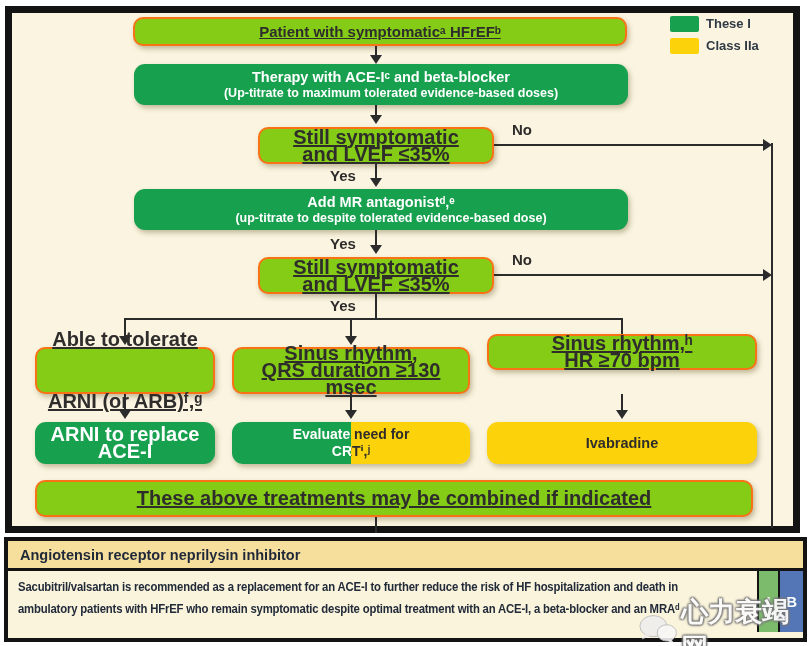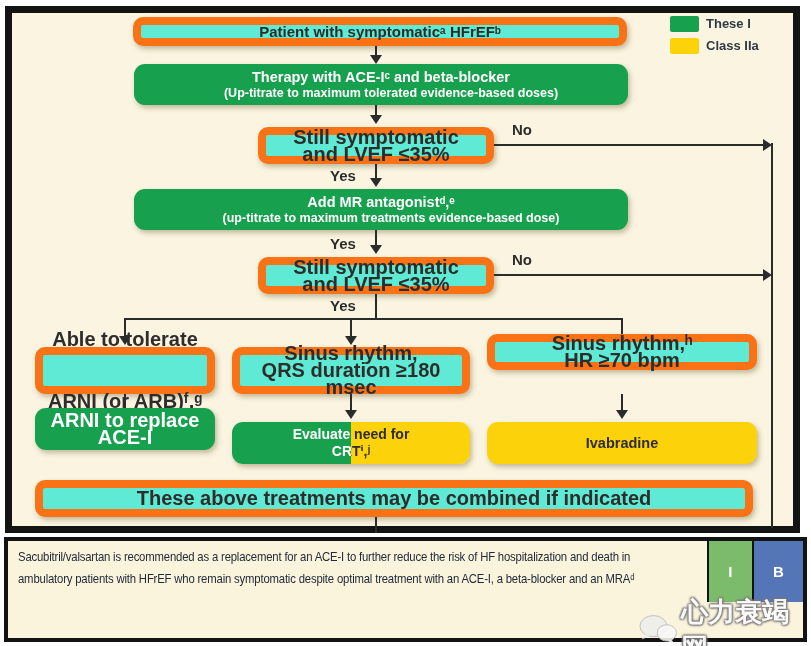--- a/index.html
+++ b/index.html
@@ -4,22 +4,22 @@
 <style>
   * { margin:0; padding:0; box-sizing:border-box; }
   body { background:#fff; font-family:"Liberation Sans", "DejaVu Sans", sans-serif; }
   .canvas { position:relative; width:811px; height:646px; background:#ffffff; overflow:hidden; }
 
   .frame { position:absolute; left:5px; top:6px; width:795px; height:527px;
            border:7px solid #131313; background:#FAF4E0; }
 
   .node { position:absolute; display:flex; flex-direction:column; align-items:center;
           justify-content:center; text-align:center; font-weight:bold; }
-  .box-white { background:#5eead4; border:8px solid #f97316; border-radius:10px;
-               color:#2E2D2C; box-shadow:2px 3px 5px rgba(130,115,70,.45); }
+  .box-white { background:#84cc16; border:2px solid #f97316; border-radius:10px;
+               color:#2E2D2C; box-shadow:2px 3px 5px rgba(130,115,70,.45);text-decoration:underline; }
   .box-green { background:#17A04E; color:#fff; border-radius:11px;
                box-shadow:2px 3px 5px rgba(130,115,70,.45);text-align:right; }
   .box-yellow { background:#FCD20A; color:#2E2D2C; border-radius:11px;
                 box-shadow:2px 3px 5px rgba(130,115,70,.45); }
   .t15 { font-size:15px; } .t14 { font-size:20px; line-height:17px; }
   .sub { font-size:12.5px; line-height:15px;margin-left:20px; }
   .main { font-size:14.5px; line-height:18px; }
 
   .vline, .hline { position:absolute; background:#2B2B2B; }
   .vline { width:2px; } .hline { height:2px; }
@@ -45,21 +45,21 @@
   .split .txt.white { color:#fff; clip-path:inset(0 50% 0 0); }
   .split .txt.dark  { color:#2E2D2C; clip-path:inset(0 0 0 50%); }
 
   
   .panel { position:absolute; left:4px; top:537px; width:803px; height:105px;
            border:4px solid #131313; background:#FBF4DC; }
   .panel-header { height:30px; background:#F6DE9C; border-bottom:3px solid #131313;
                   display:flex; align-items:center; padding-left:12px;
                   font-weight:bold; font-size:14.5px; color:#1F2838; }
   .panel-body { display:flex; height:61px; }
-  .panel-text { flex:1; padding:6px 4px 0 10px; font-size:12.6px; font-weight:normal;
+  .panel-text { flex:1; padding:6px 4px 0 10px; font-size:12.6px; font-weight:bold;
                 color:#222B3A; line-height:1.72; letter-spacing:-0.2px; }
   .panel-text .cond { display:inline-block; transform:scaleX(.9); transform-origin:0 50%;
                       white-space:nowrap; }
   .cell { display:flex; align-items:center; justify-content:center; font-weight:bold;
           font-size:15px; color:#fff; border-left:2px solid #131313; }
   .cell-green { width:53px; background:#7CBA6C; }
   .cell-blue  { width:60px; background:#5576B6; }
 
   .watermark { position:absolute; left:638px; top:594px; display:flex; align-items:center;
                gap:3px; z-index:30; opacity:.95; }
@@ -100,21 +100,21 @@
   <div class="lbl" style="left:512px; top:121px;">No</div>
   <div class="hline" style="left:494px; top:144px; width:270px;"></div>
   <div class="ah-right" style="left:763px; top:139px;"></div>
 
   <div class="lbl" style="left:330px; top:167px;">Yes</div>
   <div class="vline" style="left:375px; top:164px; height:15px;"></div>
   <div class="ah-down" style="left:370px; top:178px;"></div>
 
   <div class="node box-green" style="left:134px; top:189px; width:494px; height:41px;">
     <span class="main">Add MR antagonistᵈ,ᵉ</span>
-    <span class="sub">(up-titrate to maximum treatments evidence-based dose)</span>
+    <span class="sub">(up-titrate to despite tolerated evidence-based dose)</span>
   </div>
 
   <div class="lbl" style="left:330px; top:235px;">Yes</div>
   <div class="vline" style="left:375px; top:230px; height:16px;"></div>
   <div class="ah-down" style="left:370px; top:245px;"></div>
 
   <div class="node box-white t14" style="left:258px; top:257px; width:236px; height:37px;">
     <span>Still symptomatic</span>
     <span>and LVEF ≤35%</span>
   </div>
@@ -132,35 +132,35 @@
   <div class="ah-down" style="left:345px; top:336px;"></div>
   <div class="vline" style="left:621px; top:318px; height:19px;"></div>
   <div class="ah-down" style="left:616px; top:336px;"></div>
 
   <div class="node box-white t14" style="left:35px; top:347px; width:180px; height:47px;gap:45px;">
     <span>Able to tolerate</span>
     <span>ARNI (or ARB)ᶠ,ᵍ</span>
   </div>
   <div class="node box-white t14" style="left:232px; top:347px; width:238px; height:47px;">
     <span>Sinus rhythm,</span>
-    <span>QRS duration ≥180 msec</span>
+    <span>QRS duration ≥130 msec</span>
   </div>
   <div class="node box-white t14" style="left:487px; top:334px; width:270px; height:36px;">
     <span>Sinus rhythm,ʰ</span>
     <span>HR ≥70 bpm</span>
   </div>
 
   <div class="vline" style="left:124px; top:394px; height:17px;"></div>
   <div class="ah-down" style="left:119px; top:410px;"></div>
   <div class="vline" style="left:350px; top:394px; height:17px;"></div>
   <div class="ah-down" style="left:345px; top:410px;"></div>
   <div class="vline" style="left:621px; top:394px; height:17px;"></div>
   <div class="ah-down" style="left:616px; top:410px;"></div>
 
-  <div class="node box-green t14" style="left:35px; top:408px; width:180px; height:42px;">
+  <div class="node box-green t14" style="left:35px; top:422px; width:180px; height:42px;">
     <span>ARNI to replace</span>
     <span>ACE-I</span>
   </div>
 
   <div class="split">
     <div class="hg"></div>
     <div class="hy"></div>
     <div class="txt white">
       <span>Evaluate need for</span>
       <span>CRTⁱ,ʲ</span>
@@ -176,20 +176,23 @@
   </div>
 
   <div class="node box-white t14" style="left:35px; top:480px; width:718px; height:37px;">
     <span>These above treatments may be combined if indicated</span>
   </div>
 
   <div class="vline" style="left:375px; top:517px; height:16px;"></div>
   <div class="vline" style="left:771px; top:143px; height:385px;"></div>
 
   <div class="panel">
+    <div class="panel-header">
+      <span>Angiotensin receptor neprilysin inhibitor</span>
+    </div>
     <div class="panel-body">
       <div class="panel-text">
         <span class="cond">Sacubitril/valsartan is recommended as a replacement for an ACE-I to further reduce the risk of HF hospitalization and death in</span><br>
         <span class="cond">ambulatory patients with HFrEF who remain symptomatic despite optimal treatment with an ACE-I, a beta-blocker and an MRAᵈ</span>
       </div>
       <div class="cell cell-green">
         <span>I</span>
       </div>
       <div class="cell cell-blue">
         <span>B</span>

